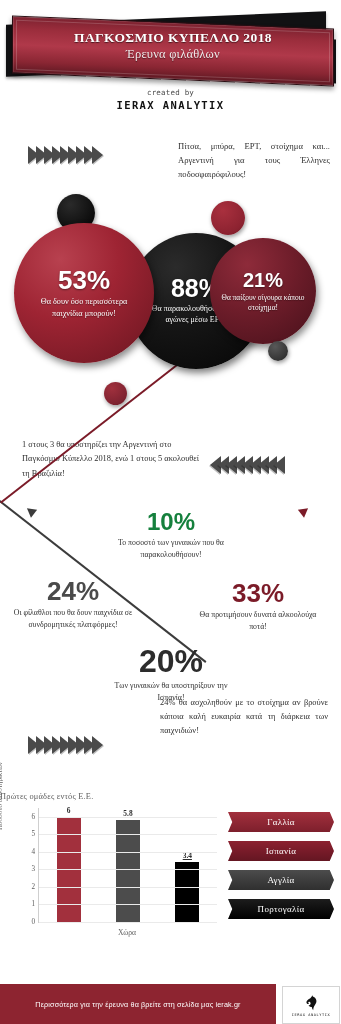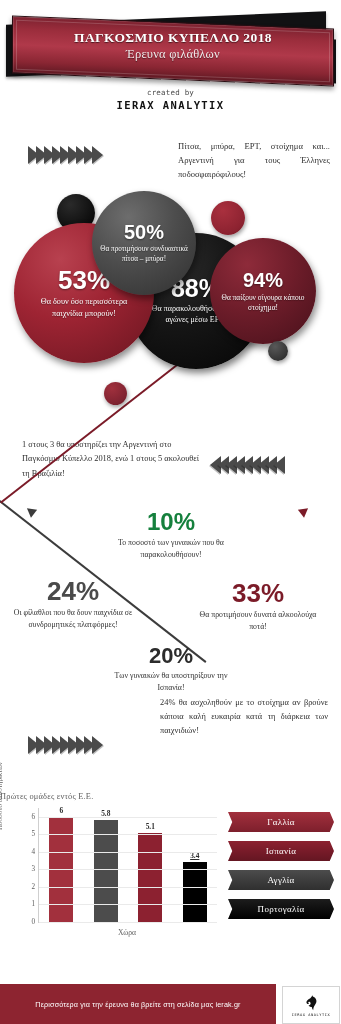--- a/index.html
+++ b/index.html
@@ -176,21 +176,21 @@
   .xcap{font-family:"Liberation Serif", serif;font-size:7.8px;line-height:1.5;
         color:#2f2f2f;margin-top:3px;}
 
   .x10{left:107px;top:10px;width:128px;}
   .x10 .xpct{font-size:24px;color:#15803d;}
   .x24{left:8px;top:78px;width:130px;}
   .x24 .xpct{font-size:26px;color:#4a4a4a;}
   .x33{left:192px;top:80px;width:132px;}
   .x33 .xpct{font-size:26px;color:#7b1b28;}
   .x20{left:106px;top:145px;width:130px;}
-  .x20 .xpct{font-size:22px;color:#2c2c2c;}
+  .x20 .xpct{font-size:32px;color:#2c2c2c;}
 
   
   .chartwrap{position:absolute;left:0;top:790px;width:341px;height:165px;}
   .chart-title{
     position:absolute;left:0;right:0;top:2px;
     font-family:"Liberation Serif", serif;font-size:8.4px;color:#5e5e5e;
     letter-spacing:.2px;padding-right:96px;
   }
   .plot{
     position:absolute;left:38px;top:18px;width:178px;height:114px;
@@ -294,26 +294,22 @@
     <div class="dot d2"></div>
     <div class="bub b-red53">
       <div class="pct">53%</div>
       <div class="cap">Θα δουν όσο περισσότερα παιχνίδια μπορούν!</div>
     </div>
     <div class="bub b-blk88">
       <div class="pct">88%</div>
       <div class="cap">Θα παρακολουθήσουν τους αγώνες μέσω ΕΡΤ!</div>
     </div>
     <div class="bub b-red52">
-      <div class="pct">94%</div>
+      <div class="pct">21%</div>
       <div class="cap">Θα παίξουν σίγουρα κάποιο στοίχημα!</div>
-    </div>
-    <div class="bub b-gray50">
-      <div class="pct">50%</div>
-      <div class="cap">Θα προτιμήσουν συνδυαστικά πίτσα – μπύρα!</div>
     </div>
     <div class="dot d3"></div>
     <div class="dot d4"></div>
   </div>
 
   <div class="mid-text">1 στους 3 θα υποστηρίζει την Αργεντινή στο Παγκόσμιο Κύπελλο 2018, ενώ 1 στους 5 ακολουθεί τη Βραζιλία!</div>
   <div class="chev-row" id="chev-left" style="left:210px;top:456px;">
       <span class="chev chev-l"></span>
       <span class="chev chev-l"></span>
       <span class="chev chev-l"></span>
@@ -367,24 +363,20 @@
     <div class="ylabel">Ποσοστό υποστηρικτών</div>
     <div class="plot" id="plot">
       <div class="bars" id="bars">
           <div class="barcol">
             <div class="barval" style="bottom: 107.231px;">6</div>
             <div class="bar" style="height: 105.231px; background: rgb(162, 48, 61);"></div>
           </div>
           <div class="barcol">
             <div class="barval" style="bottom: 103.723px;">5.8</div>
             <div class="bar" style="height: 101.723px; background: rgb(76, 76, 76);"></div>
-          </div>
-          <div class="barcol">
-            <div class="barval" style="bottom: 91.4462px;">5.1</div>
-            <div class="bar" style="height: 89.4462px; background: rgb(140, 33, 48);"></div>
           </div>
           <div class="barcol">
             <div class="barval" style="bottom: 61.6308px; text-decoration: underline;">3.4</div>
             <div class="bar" style="height: 59.6308px; background: rgb(0, 0, 0);"></div>
           </div>
         </div>
     <div class="gridline" style="top: 8.76923px;"></div>
         <div class="ytick" style="top: 8.76923px;">6</div>
         <div class="gridline" style="top: 26.3077px;"></div>
         <div class="ytick" style="top: 26.3077px;">5</div>

